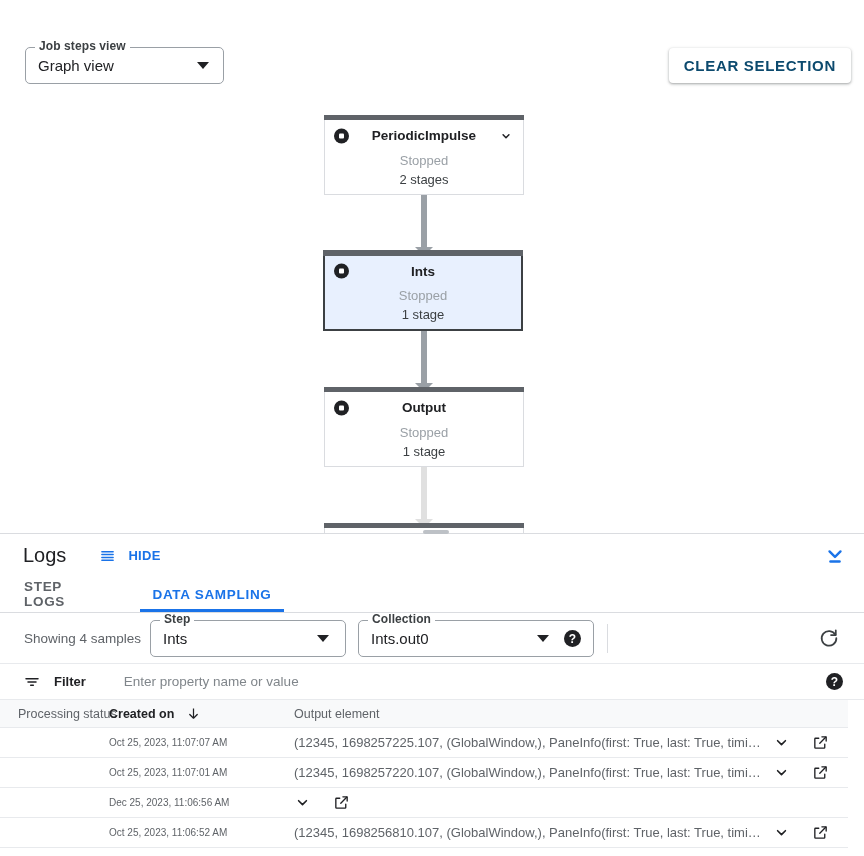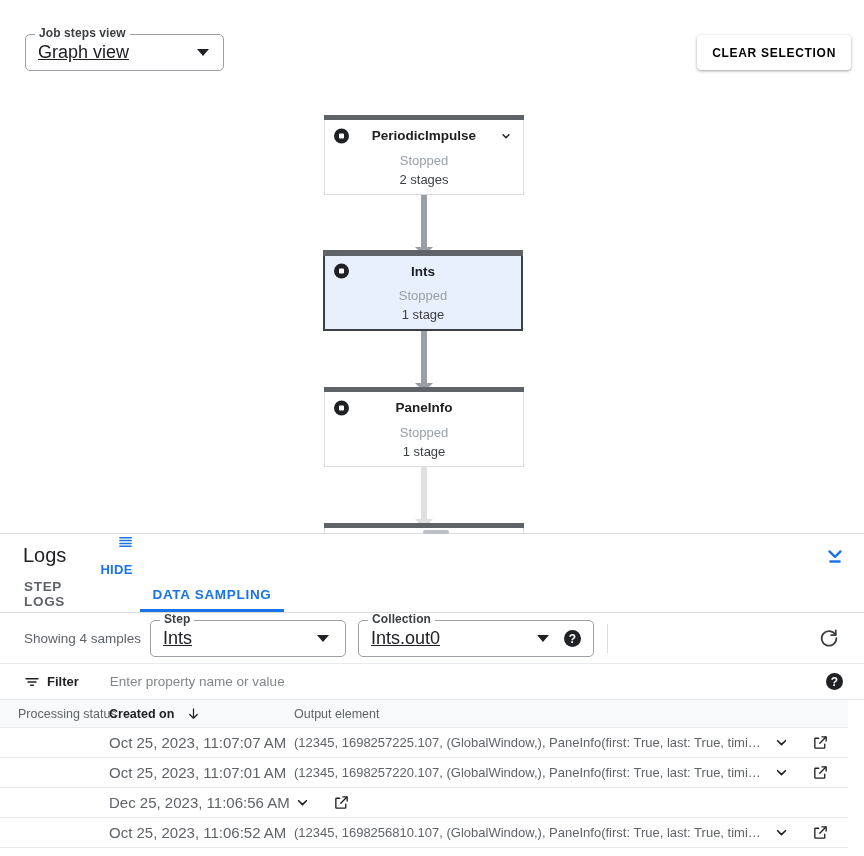--- a/index.html
+++ b/index.html
@@ -11,54 +11,54 @@
     font-family: "Liberation Sans", sans-serif;
     color: #202124;
   }
   #app { position: relative; width: 864px; height: 856px; background:#fff; }
 
   
   .graph-pane {
     position: absolute; left:0; top:0; width:864px; height:533px;
     background:#fff; overflow:hidden;
   }
-  .graph-topbar { position:absolute; left:0; top:4px; width:864px; height:95px; }
+  .graph-topbar { position:absolute; left:0; top:17px; width:864px; height:95px; }
 
   
   .outlined-field {
     position:absolute;
     border:1px solid #9aa0a6;
     border-radius:5px;
     background:#fff;
     display:flex; align-items:center;
   }
   .outlined-field .legend {
     position:absolute; top:-8px; left:9px;
     background:#fff; padding:0 4px;
     font-size:12px; font-weight:bold; color:#3c4043; line-height:12px;
     letter-spacing:.1px; white-space:nowrap;
   }
   .outlined-field .value {
-    font-size:18px; color:#202124; padding-left:12px; white-space:nowrap;
-    overflow:hidden; text-overflow:ellipsis;text-decoration:underline;
+    font-size:15px; color:#202124; padding-left:12px; white-space:nowrap;
+    overflow:hidden; text-overflow:ellipsis;
   }
   .caret {
     width:0;height:0;border-left:6px solid transparent;border-right:6px solid transparent;
     border-top:7px solid #202124; margin-left:auto;
   }
 
   #job-steps-view { left:25px; top:30px; width:199px; height:37px; }
   #job-steps-view .caret { margin-right:14px; }
 
   .clear-selection-btn {
     position:absolute; right:13px; top:31px;
     height:35px; padding:0 15px;
     background:#fff; border:none; border-radius:4px;
     box-shadow:0 1px 2px rgba(60,64,67,.3), 0 1px 3px 1px rgba(60,64,67,.15);
-    color:#000000; font-size:12px; font-weight:bold; letter-spacing:.7px;
+    color:#0c4a6e; font-size:15px; font-weight:bold; letter-spacing:.7px;
     font-family:"Liberation Sans", sans-serif;
     cursor:pointer;
     display:flex; align-items:center; justify-content:center;
   }
 
   
   .graph-canvas { position:absolute; left:0; top:95px; width:864px; height:438px; }
 
   .node {
     position:absolute; left:324px; width:200px;
@@ -124,25 +124,24 @@
   .resize-handle {
     position:absolute; left:423px; top:-4px; width:26px; height:4px;
     background:#bdc1c6; border-radius:2px; cursor:row-resize;
   }
   .logs-header {
     position:absolute; left:0; top:0; width:864px; height:43px;
     display:flex; align-items:center;
   }
   .logs-title { font-size:20px; color:#202124; margin-left:23px; }
   .hide-btn {
-    display:flex; align-items:flex-end; gap:13px; margin-left:34px;
+    display:flex; align-items:flex-start; gap:13px; margin-left:34px;
     color:#1a73e8; font-size:13px; font-weight:bold; letter-spacing:.3px;
     cursor:pointer; background:none; border:none; padding:0;
     font-family:"Liberation Sans", sans-serif;
-    flex-direction:column;
   }
   .collapse-btn {
     position:absolute; right:18px; top:50%; transform:translateY(-50%);
     width:22px; height:22px; cursor:pointer;
   }
 
   .tabs {
     position:absolute; left:0; top:43px; width:864px; height:36px;
     border-bottom:1px solid #dadce0; display:flex; align-items:flex-end;
   }
@@ -183,21 +182,21 @@
     position:absolute; left:607px; top:11px; width:1px; height:29px; background:#dadce0;
   }
   .refresh-btn {
     position:absolute; right:24px; top:50%; transform:translateY(-50%);
     width:22px; height:22px; cursor:pointer;
   }
 
   
   .filter-row {
     position:absolute; left:0; top:130px; width:864px; height:36px;
-    border-bottom:1px solid #e8eaed; display:flex; align-items:center;
+    border-bottom:1px solid #e8eaed; display:flex; align-items:center;gap:7px;
   }
   .filter-icon { margin-left:24px; width:16px; height:16px; }
   .filter-label { font-size:13px; font-weight:bold; color:#202124; margin-left:7px; }
   .filter-input {
     margin-left:29px; border:none; outline:none; background:transparent;
     font-size:13.5px; color:#202124; width:500px;
     font-family:"Liberation Sans", sans-serif;
   }
   .filter-input::placeholder { color:#80868b; }
   .filter-help { position:absolute; right:21px; }
@@ -213,21 +212,21 @@
   .col-status { width:109px; padding-left:18px; }
   .col-created { width:185px; }
   .col-output  { flex:1; }
   .col-actions { width:75px; }
 
   .trow {
     height:30px; border-bottom:1px solid #e8eaed;
     display:flex; align-items:center;
   }
   .status-dot { width:9px; height:9px; border-radius:50%; background:#5f6368; margin-left:22px; }
-  .cell-created { width:185px; font-size:15px; color:#5f6368; white-space:nowrap; }
+  .cell-created { width:185px; font-size:10px; color:#5f6368; white-space:nowrap; }
   .cell-output {
     flex:1; font-size:13px; color:#5f6368;
     white-space:nowrap; overflow:hidden; text-overflow:ellipsis; padding-right:8px;
   }
   .row-actions { width:75px; display:flex; align-items:center; gap:22px; }
   .row-icon { width:17px; height:17px; cursor:pointer; flex:none; }
 </style>
 </head>
 <body>
 
@@ -282,21 +281,21 @@
 
       <div class="edge" id="edge2"></div>
       <div class="edge-arrow" id="edge2-arrow"></div>
 
       <div class="node" id="node-strings">
         <span class="topbar"></span>
         <div class="node-header">
           <span class="stop-icon">
               <i></i>
             </span>
-          <span class="node-title">PaneInfo</span>
+          <span class="node-title">Output</span>
         </div>
         <div class="node-status">Stopped</div>
         <div class="node-stages">1 stage</div>
       </div>
 
       <div class="edge light" id="edge3"></div>
       <div class="edge-arrow light" id="edge3-arrow"></div>
 
       <div id="node-partial">
         <span class="topbar"></span>

